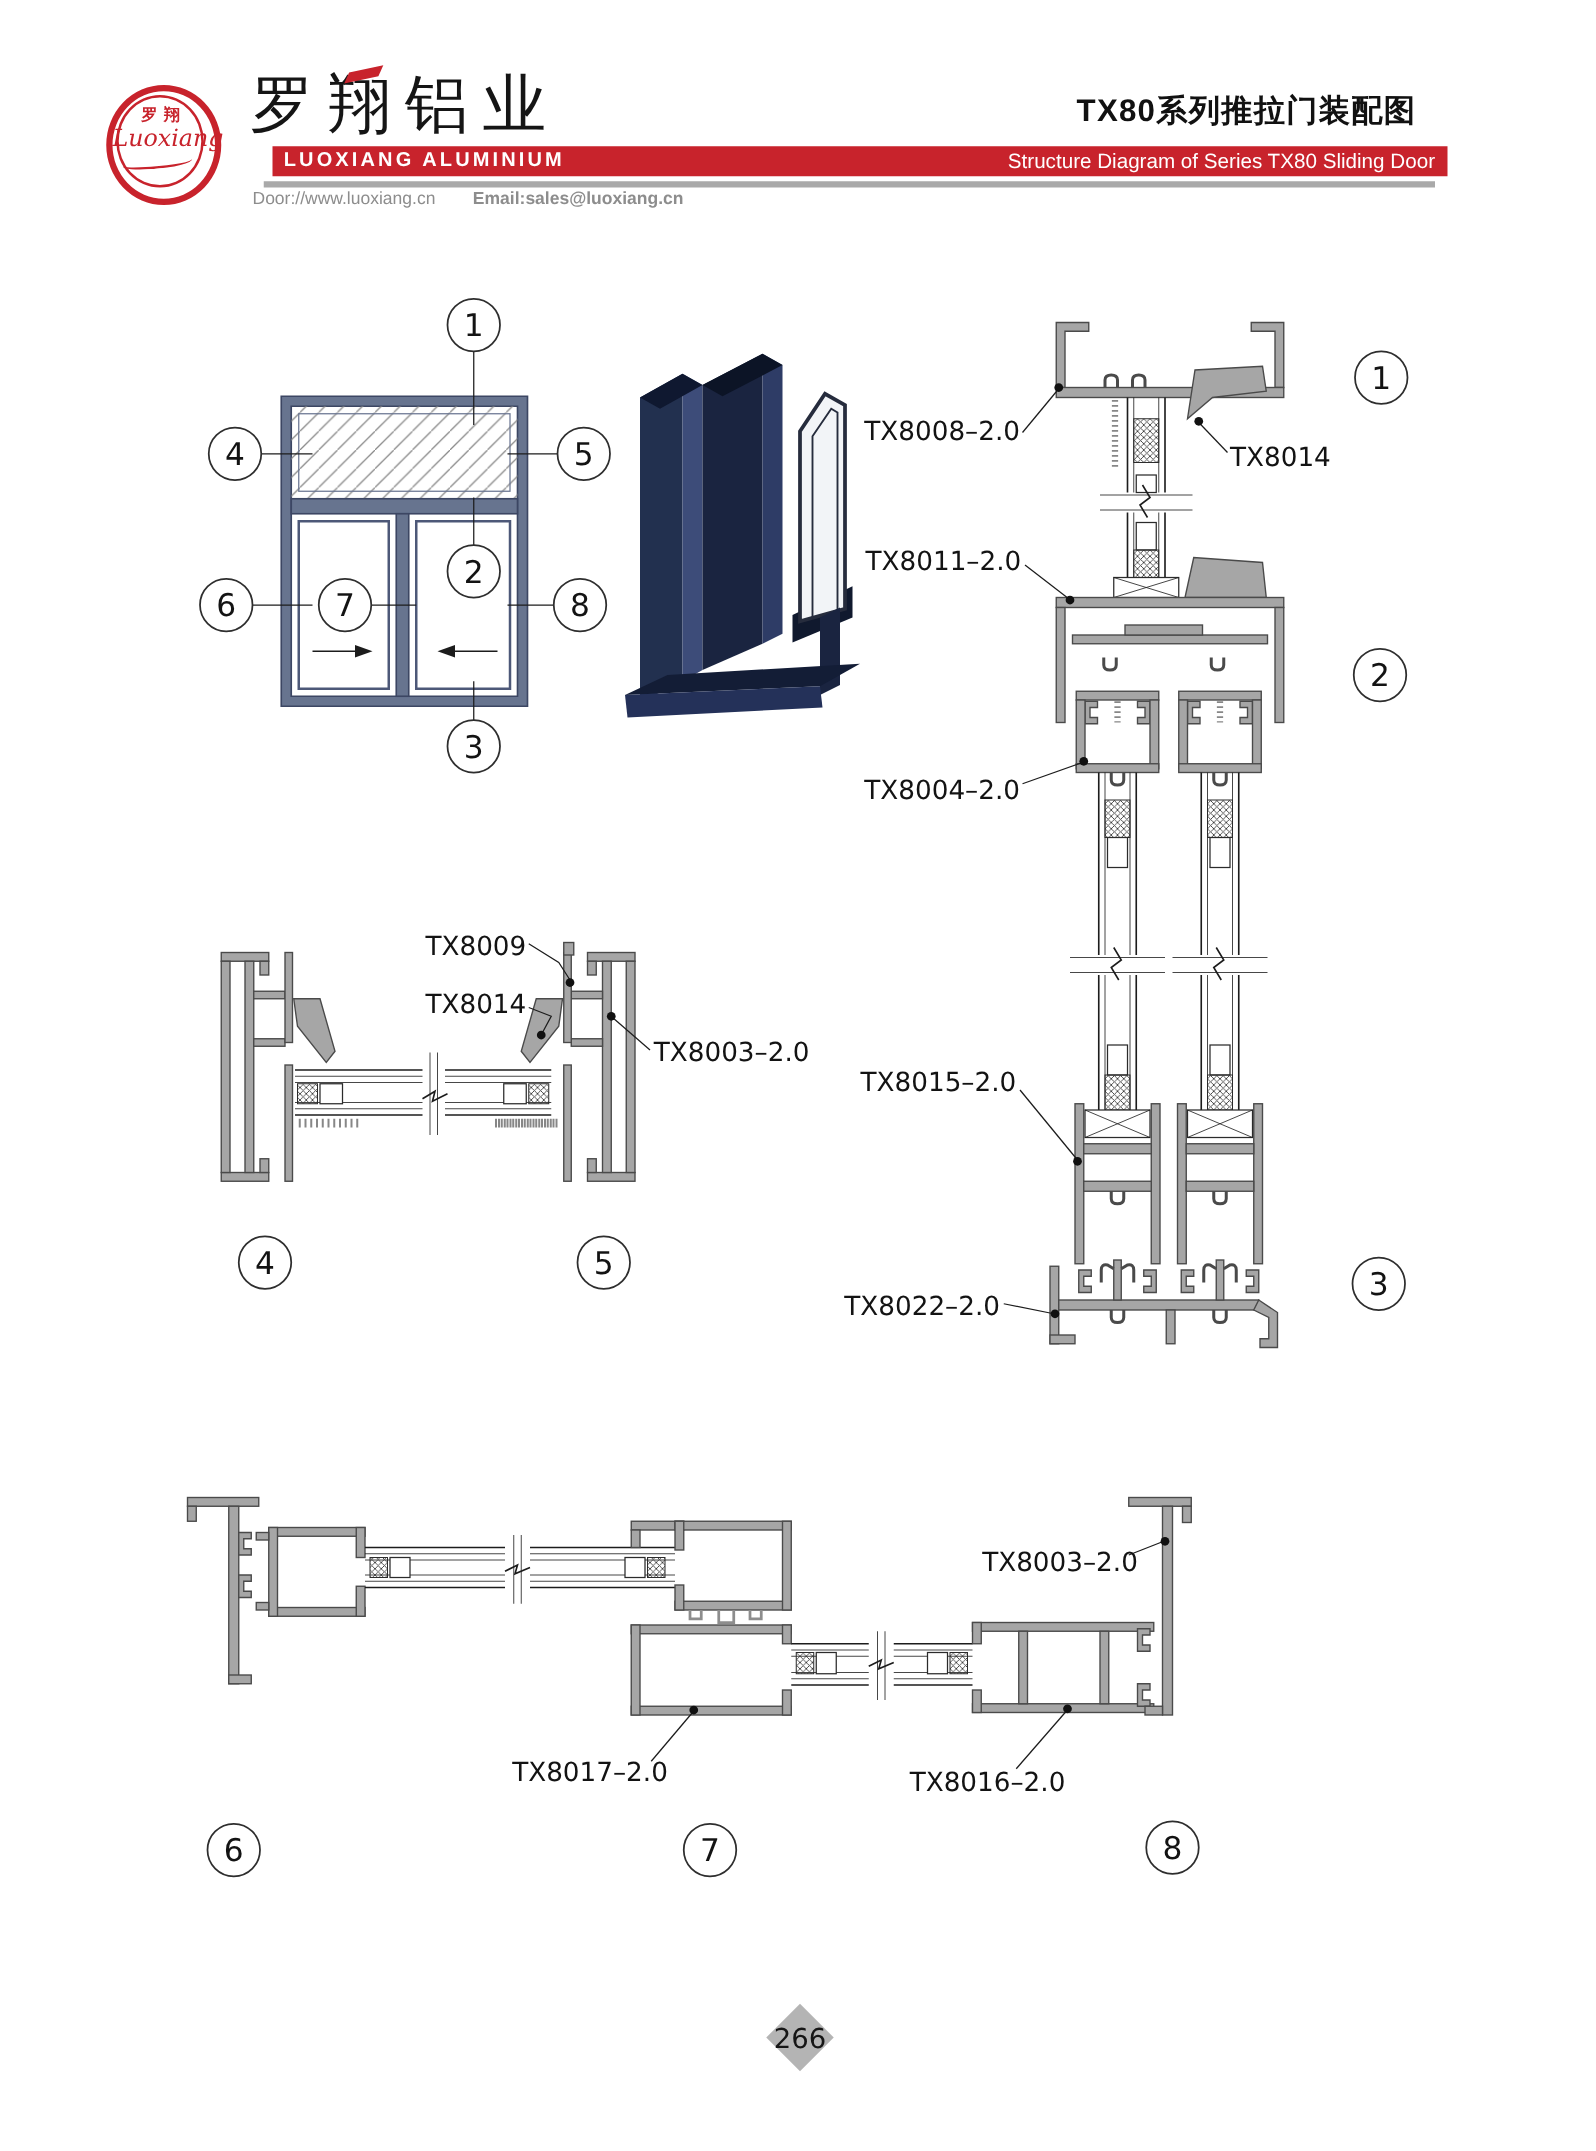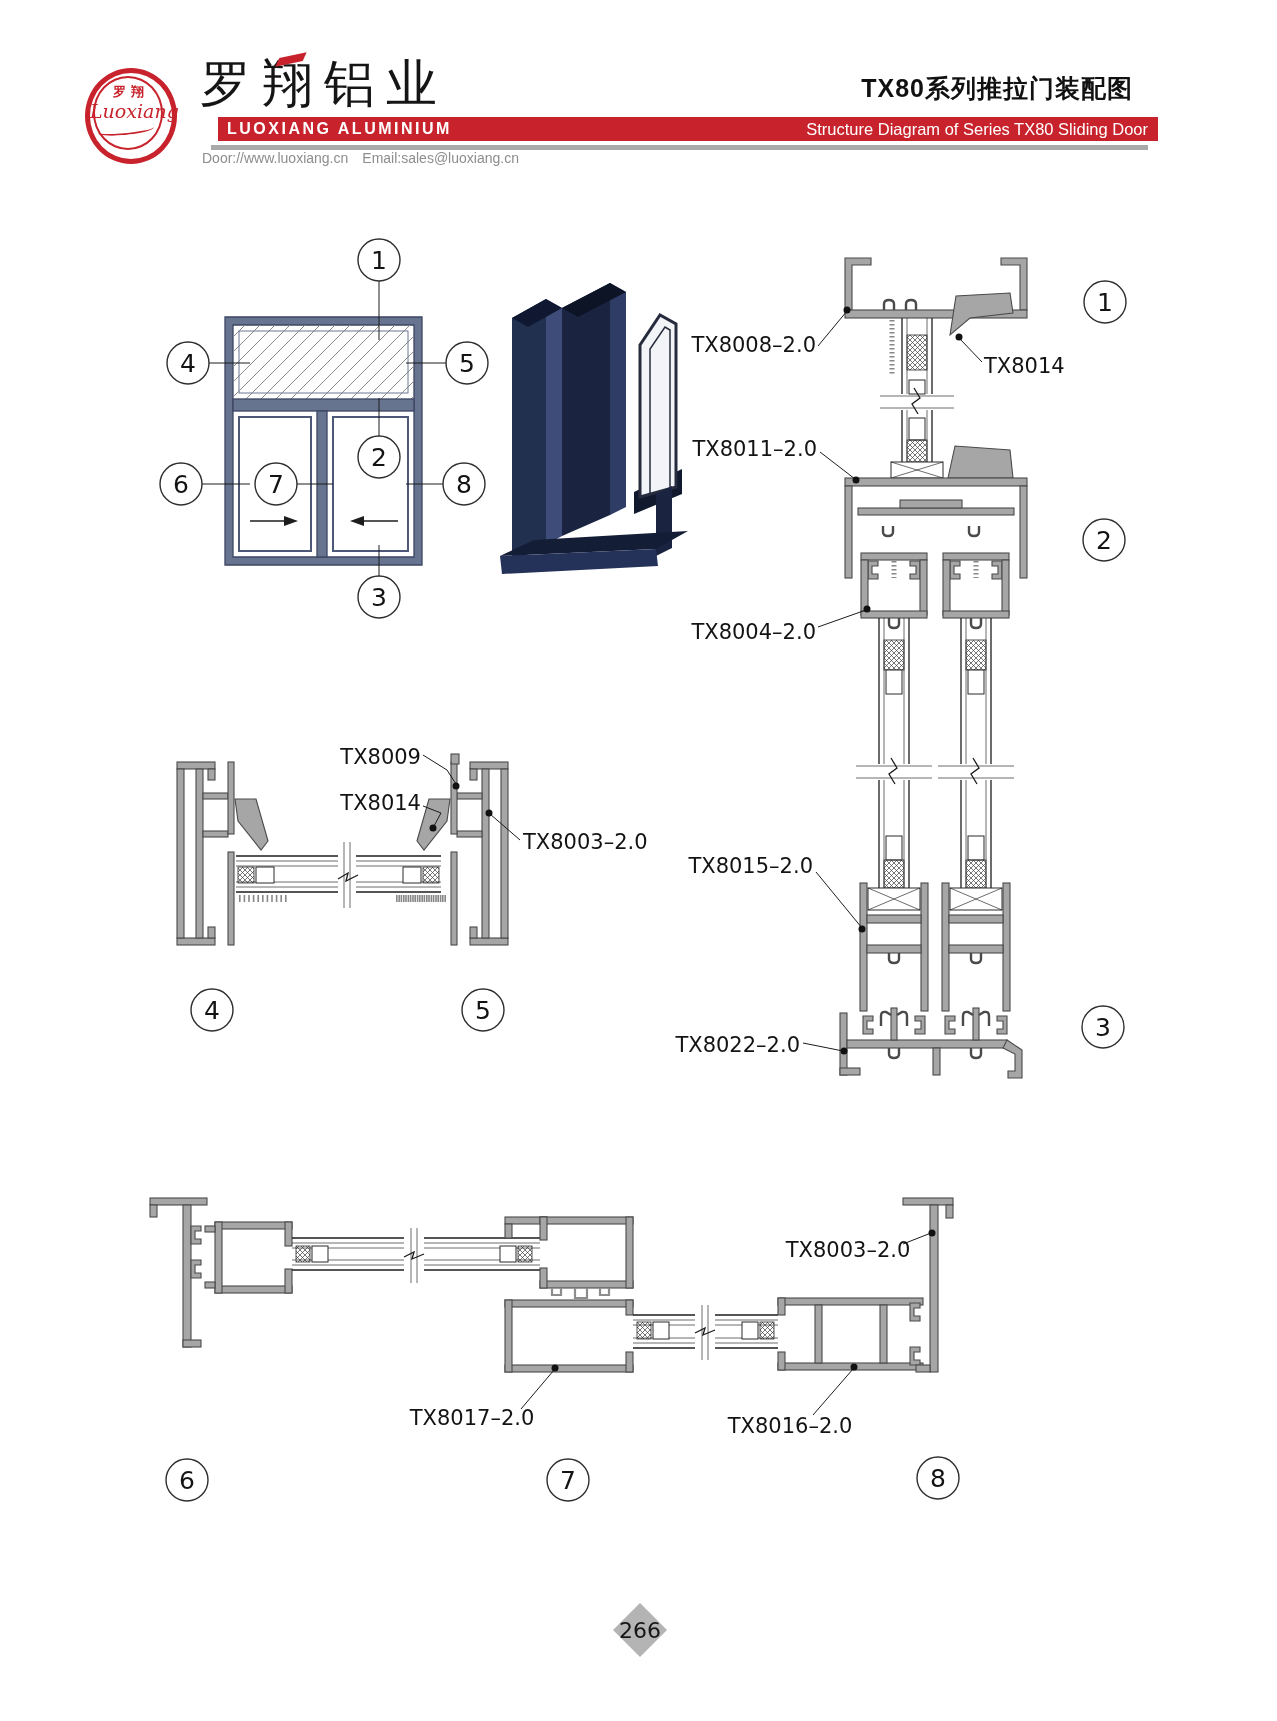--- a/index.html
+++ b/index.html
@@ -15,21 +15,21 @@
                font-family:"DejaVu Serif",serif;position:absolute;}
   .logo-swoosh{left:8px;top:52px;width:56px;height:8px;border-bottom:2.5px solid #c8232c;border-radius:0 0 60% 40%;position:absolute;transform:rotate(-4deg);}
   .brand-cn{left:200px;top:58px;font-size:51px;font-weight:normal;color:#151515;letter-spacing:11px;line-height:1;}
   .brand-accent{left:279px;top:55px;width:24px;height:9px;background:#c8232c;transform:skewX(-35deg) rotate(-14deg);}
   .title-cn{right:144px;top:72px;font-size:25px;font-weight:bold;color:#111;letter-spacing:1px;}
   .redbar{left:218px;top:117px;width:940px;height:24px;background:#c8232c;display:flex;align-items:center;justify-content:space-between;}
   .brand-en{color:#fff;font-size:16px;font-weight:bold;letter-spacing:2.5px;padding-left:9px;}
   .title-en{color:#fff;font-size:16.5px;padding-right:10px;}
   .bar-shadow{left:211px;top:145px;width:937px;height:5px;background:#a9a9a9;}
   .urls{left:202px;top:150px;font-size:14px;color:#8d8d8d;}
-  .urls .email{margin-left:14px;}
+  .urls .email{margin-left:30px;font-weight:bold;}
 
   
   svg.canvas{position:absolute;left:0;top:0;}
   .al{fill:#a6a6a6;stroke:#4a4a4a;stroke-width:1.1;}
   .sl{fill:#67748f;stroke:#3c4663;stroke-width:1.3;}
   .wbox{fill:#fff;stroke:#2b2b2b;stroke-width:1;}
   .hx{fill:url(#xh);stroke:#2b2b2b;stroke-width:0.8;}
   .gl1{stroke:#1c1c1c;stroke-width:1.3;fill:none;}
   .gl2{stroke:#1c1c1c;stroke-width:0.65;fill:none;}
   .ldr{stroke:#1c1c1c;stroke-width:1;fill:none;}

